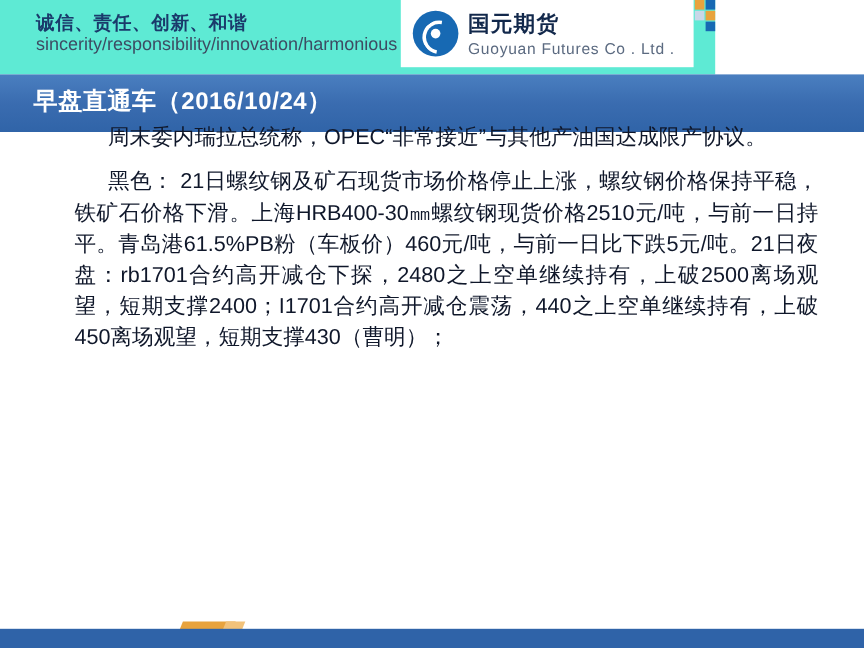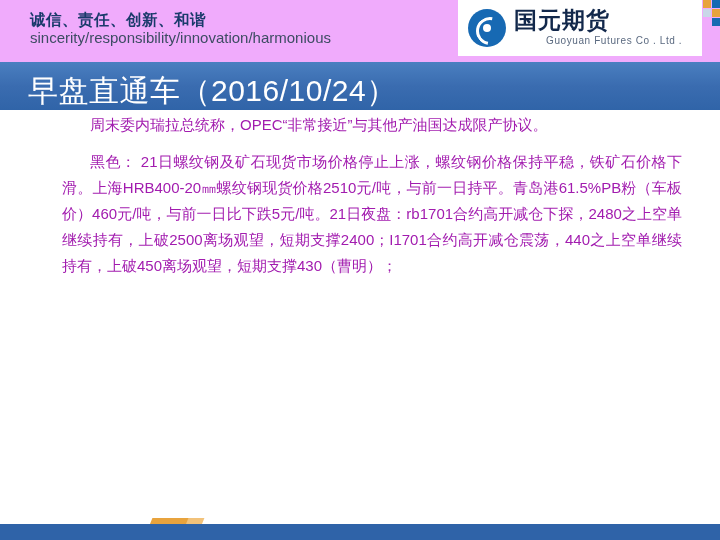--- a/index.html
+++ b/index.html
@@ -19,23 +19,23 @@
     height: 540px;
     background: #ffffff;
     overflow: hidden;
   }
 
   
   .header {
     position: absolute;
     top: 0;
     left: 0;
-    width: 720px;
+    width: 596px;
     height: 62px;
-    background: #f0abfc;
+    background: #5eead4;
   }
   .slogan {
     position: absolute;
     left: 30px;
     top: 10px;
     width: 380px;
   }
   .slogan-cn {
     font-size: 15.5px;
     color: #1a3a6b;
@@ -95,33 +95,32 @@
     height: 8px;
     background: #ffffff;
     border-radius: 50%;
   }
   .logo-text {
     position: absolute;
     left: 56px;
     top: 7px;
   }
   .logo-cn {
-    font-size: 23px;
+    font-size: 18px;
     font-weight: bold;
     color: #12284b;
     letter-spacing: 1px;
     line-height: 26px;
   }
   .logo-en {
-    font-size: 10px;
+    font-size: 13px;
     color: #5b6a80;
     letter-spacing: 0.6px;
     line-height: 12px;
     margin-top: 2px;
-    margin-left: 32px;
   }
   .corner-squares {
     position: absolute;
     right: 0;
     top: 0;
     width: 18px;
     height: 56px;
   }
   .corner-squares i {
     position: absolute;
@@ -143,35 +142,35 @@
     left: 0;
     width: 720px;
     height: 48px;
     background: #3a72b4;
     background: linear-gradient(to bottom, #4a7fc0 0%, #3a6cb0 50%, #3064a8 100%);
   }
   .title-text {
     position: absolute;
     left: 28px;
     top: 9px;
-    font-size: 30px;
+    font-size: 20px;
     color: #ffffff;
-    font-weight: normal;
+    font-weight: bold;
     letter-spacing: 0.5px;
   }
 
   
   .content {
     position: absolute;
-    top: 112px;
+    top: 101px;
     left: 62px;
     width: 620px;
     height: 400px;
-    font-size: 15px;
-    color: #a21caf;
+    font-size: 18px;
+    color: #0f172a;
     line-height: 26px;
     overflow: hidden;
   }
   .para {
     margin: 0 0 11px 0;
     text-indent: 28px;
     text-align: justify;
   }
   .para:last-child {
     margin-bottom: 0;
@@ -242,21 +241,21 @@
       </div>
     </div>
   </div>
 
   <div class="title-bar">
     <div class="title-text">早盘直通车（2016/10/24）</div>
   </div>
 
   <div class="content">
     <p class="para">周末委内瑞拉总统称，OPEC“非常接近”与其他产油国达成限产协议。</p>
-    <p class="para">黑色： 21日螺纹钢及矿石现货市场价格停止上涨，螺纹钢价格保持平稳，铁矿石价格下滑。上海HRB400-20㎜螺纹钢现货价格2510元/吨，与前一日持平。青岛港61.5%PB粉（车板价）460元/吨，与前一日比下跌5元/吨。21日夜盘：rb1701合约高开减仓下探，2480之上空单继续持有，上破2500离场观望，短期支撑2400；I1701合约高开减仓震荡，440之上空单继续持有，上破450离场观望，短期支撑430（曹明）；</p>
+    <p class="para">黑色： 21日螺纹钢及矿石现货市场价格停止上涨，螺纹钢价格保持平稳，铁矿石价格下滑。上海HRB400-30㎜螺纹钢现货价格2510元/吨，与前一日持平。青岛港61.5%PB粉（车板价）460元/吨，与前一日比下跌5元/吨。21日夜盘：rb1701合约高开减仓下探，2480之上空单继续持有，上破2500离场观望，短期支撑2400；I1701合约高开减仓震荡，440之上空单继续持有，上破450离场观望，短期支撑430（曹明）；</p>
   </div>
 
   <div class="footer">
     <div class="footer-accent"></div>
     <div class="footer-accent2"></div>
     <div class="footer-bar"></div>
   </div>
 
 </div>
 

